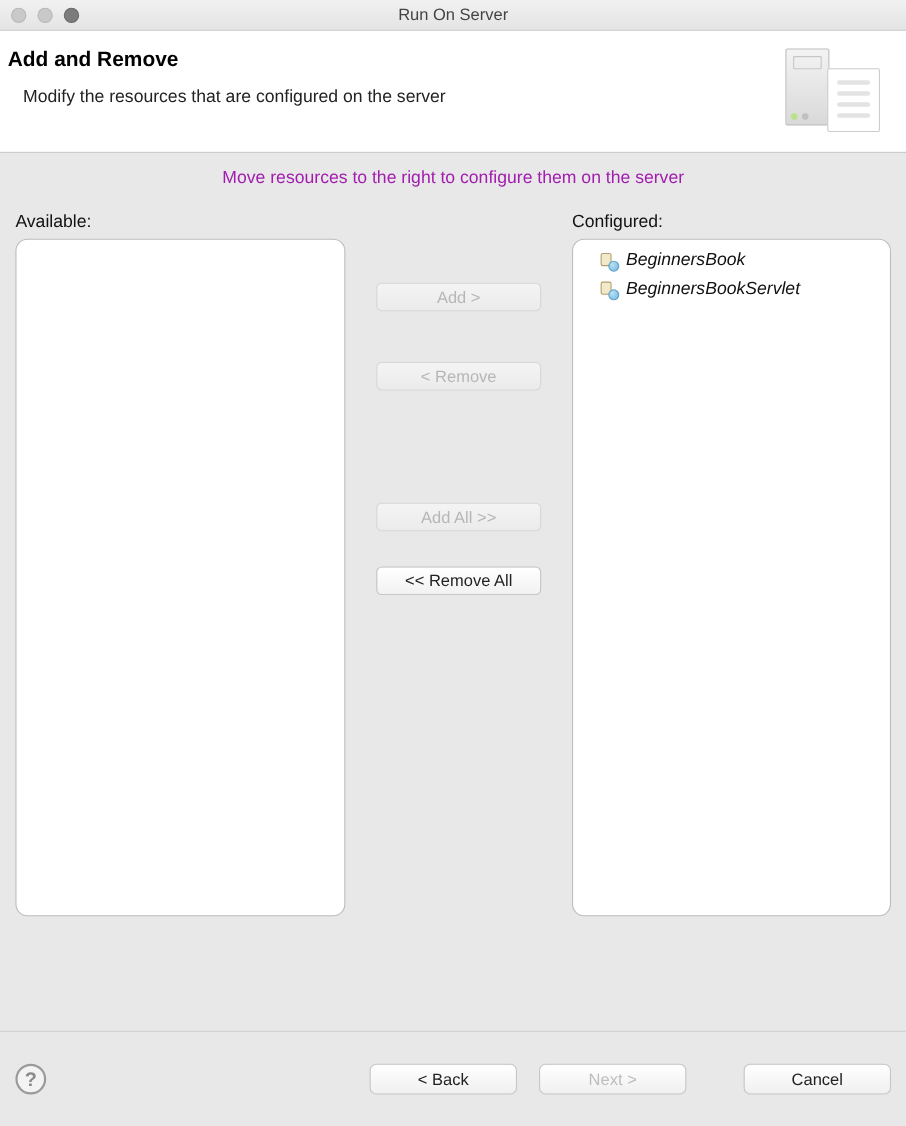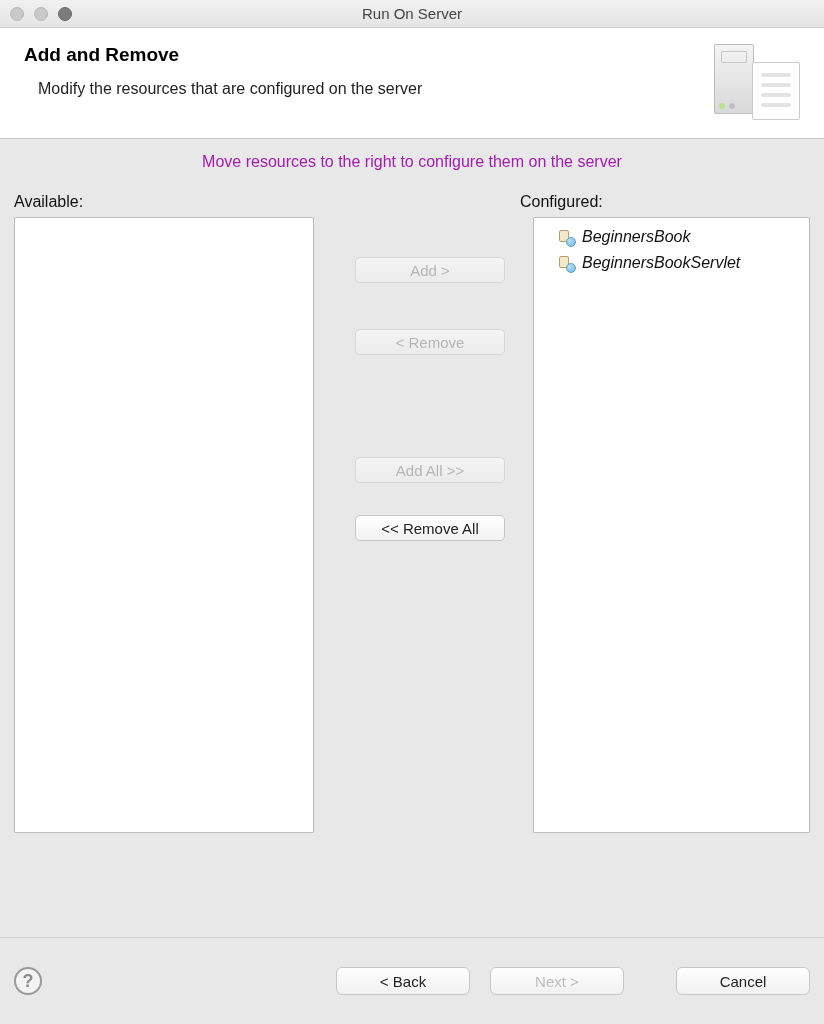--- a/index.html
+++ b/index.html
@@ -8,40 +8,40 @@
 
   
   .titlebar { height: 28px; background: linear-gradient(#f1f1f1,#e4e4e4); border-bottom: 1px solid #cfcfcf; display: flex; align-items: center; position: relative; text-decoration: underline; }
   .traffic { display: flex; gap: 10px; margin-left: 10px; }
   .dot { width: 14px; height: 14px; border-radius: 50%; }
   .dot.gray { background: #c9c9c9; border: 1px solid #b8b8b8; }
   .dot.darkgray { background: #7c7c7c; border: 1px solid #6b6b6b; }
   .titlebar .title { position: absolute; left: 0; right: 0; text-align: center; font-size: 15px; color: #444; pointer-events: none; }
 
   
-  .header { background: #fff; border-bottom: 1px solid #c7c7c7; padding: 16px 18px 14px 24px; display: flex; align-items: flex-start; justify-content: space-between; }
+  .header { background: #fff; border-bottom: 1px solid #c7c7c7; padding: 16px 18px 14px 7px; display: flex; align-items: flex-start; justify-content: space-between; }
   .header h1 { font-size: 19px; font-weight: 700; color: #000; }
   .header p { font-size: 16px; color: #222; margin: 14px 0 2px 14px; }
   .header-illu { width: 92px; height: 80px; position: relative; flex-shrink: 0; }
   .server-box { position: absolute; left: 0; top: 0; width: 40px; height: 70px; background: linear-gradient(#f3f3f3,#d9d9d9); border: 1px solid #bbb; border-radius: 2px; }
   .server-box::before { content:""; position:absolute; left:6px; right:6px; top:6px; height:10px; border:1px solid #c6c6c6; border-radius:1px; }
   .server-box::after { content:""; position:absolute; left:4px; bottom:4px; width:6px; height:6px; border-radius:50%; background:#b9e28a; box-shadow: 10px 0 0 #c0c0c0; }
   .doc-sheet { position: absolute; left: 38px; top: 18px; width: 48px; height: 58px; background: #fff; border: 1px solid #ccc; border-radius: 2px; }
   .doc-line { position: absolute; left: 8px; right: 8px; height: 4px; background: #e3e3e3; border-radius: 2px; }
 
   
   .body { flex: 1; padding: 14px 14px 0 14px; display: flex; flex-direction: column; }
   .instruction { font-size: 16px; color: #a21caf; margin-bottom: 22px; text-align: center; }
   .labels { display: flex; font-size: 16px; color: #111; margin-bottom: 6px; }
   .labels .lbl-left { width: 300px; }
   .labels .spacer { width: 206px; }
   .labels .lbl-right { flex: 1; }
   .lists { display: flex; }
-  .listbox { width: 300px; height: 616px; background: #fff; border: 1px solid #bdbdbd; border-radius: 1px; overflow: auto; padding-top: 6px; }
-  .midcol { width: 206px; display: flex; flex-direction: column; align-items: center; padding-top: 40px; margin-left: 13px; }
+  .listbox { width: 300px; height: 616px; background: #fff; border: 1px solid #bdbdbd; border-radius: 11px; overflow: auto; padding-top: 6px; }
+  .midcol { width: 206px; display: flex; flex-direction: column; align-items: center; padding-top: 40px; }
   .listbox.right { flex: 1; width: auto; }
   .cfg-item { display: flex; align-items: center; gap: 8px; padding: 4px 10px 4px 24px; font-size: 16px; font-style: italic; color: #111; }
   .proj-icon { width: 16px; height: 16px; position: relative; }
   .proj-icon .jar { position:absolute; left:1px; top:1px; width:10px; height:12px; border:1px solid #b0a070; border-radius:2px; background:#f2e9c8; }
   .proj-icon .globe { position:absolute; right:-2px; bottom:-2px; width:10px; height:10px; border-radius:50%; background: radial-gradient(circle at 30% 30%, #bde1f6,#6fb7df); border:1px solid #5a9fc7; }
 
   
   .tbtn { width: 150px; height: 26px; border-radius: 5px; font-size: 15px; border: 1px solid #cfcfcf; background: linear-gradient(#fbfbfb,#efefef); color: #3a3a3a; display:flex; align-items:center; justify-content:center; user-select:none; }
   .tbtn.disabled { color: #b6b6b6; background: linear-gradient(#f4f4f4,#ebebeb); border-color:#d7d7d7; }
   .tbtn.enabled { color:#222; background: linear-gradient(#ffffff,#f2f2f2); border-color:#c6c6c6; cursor:pointer; }

